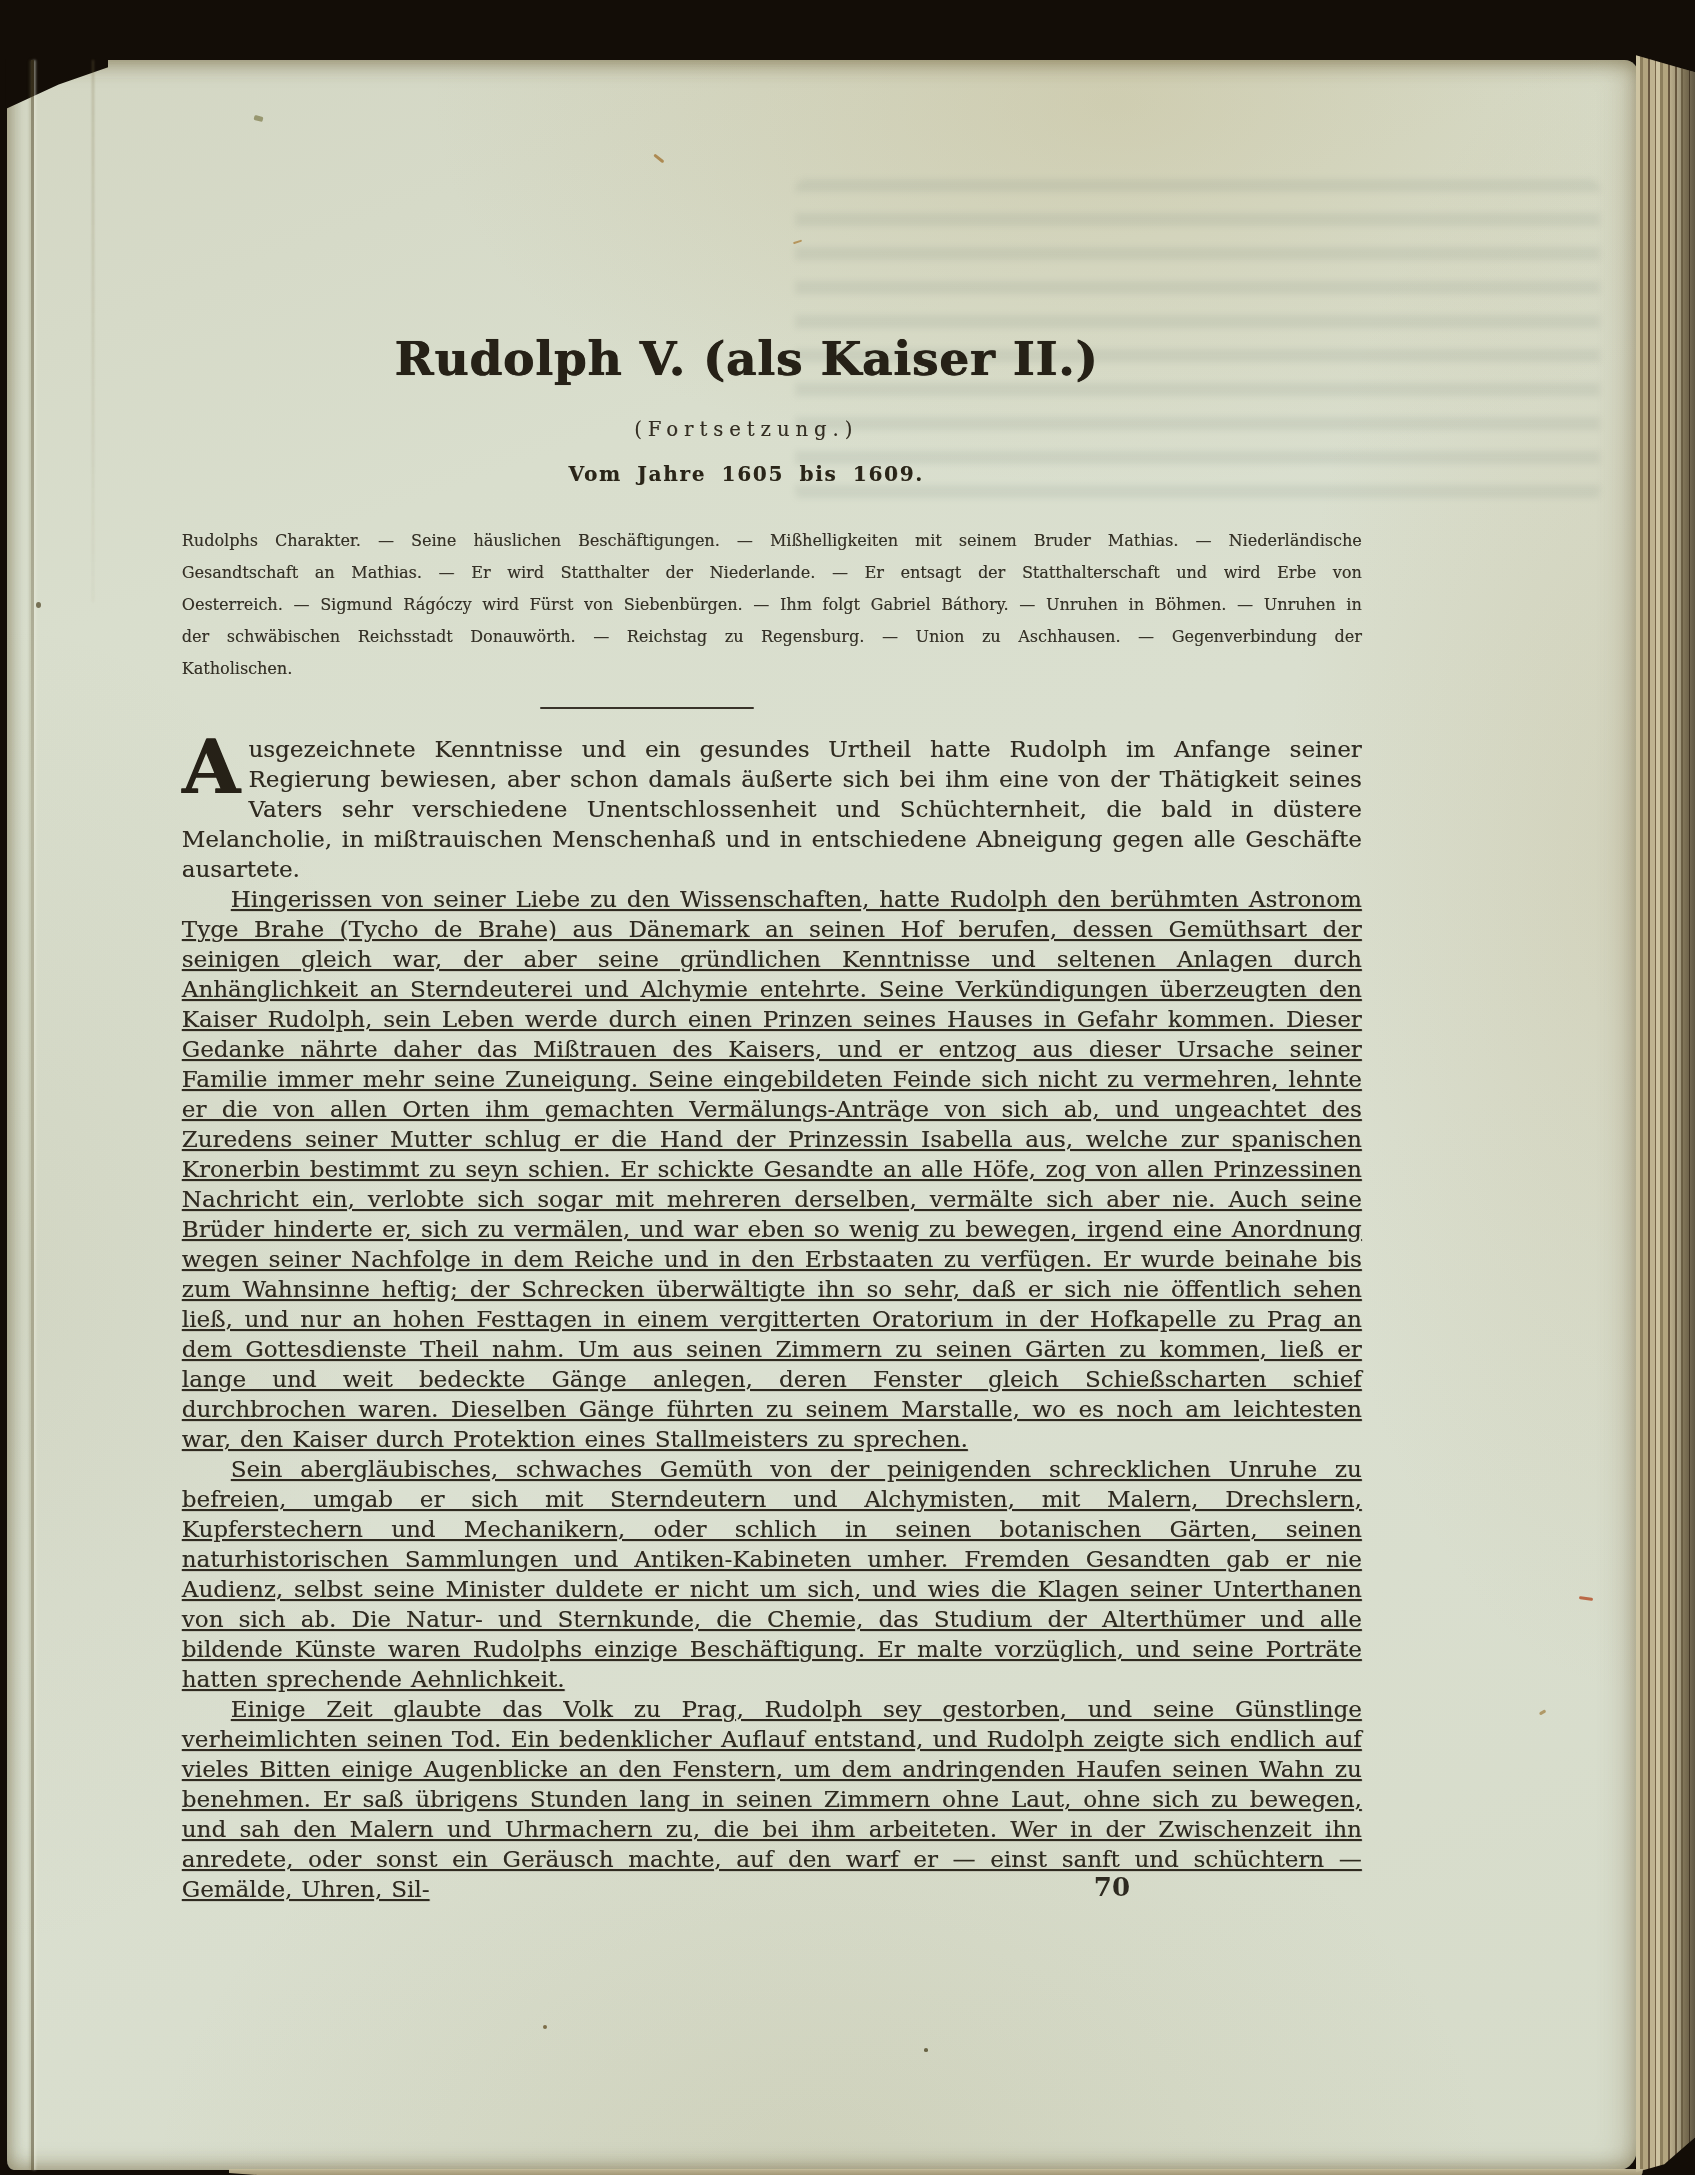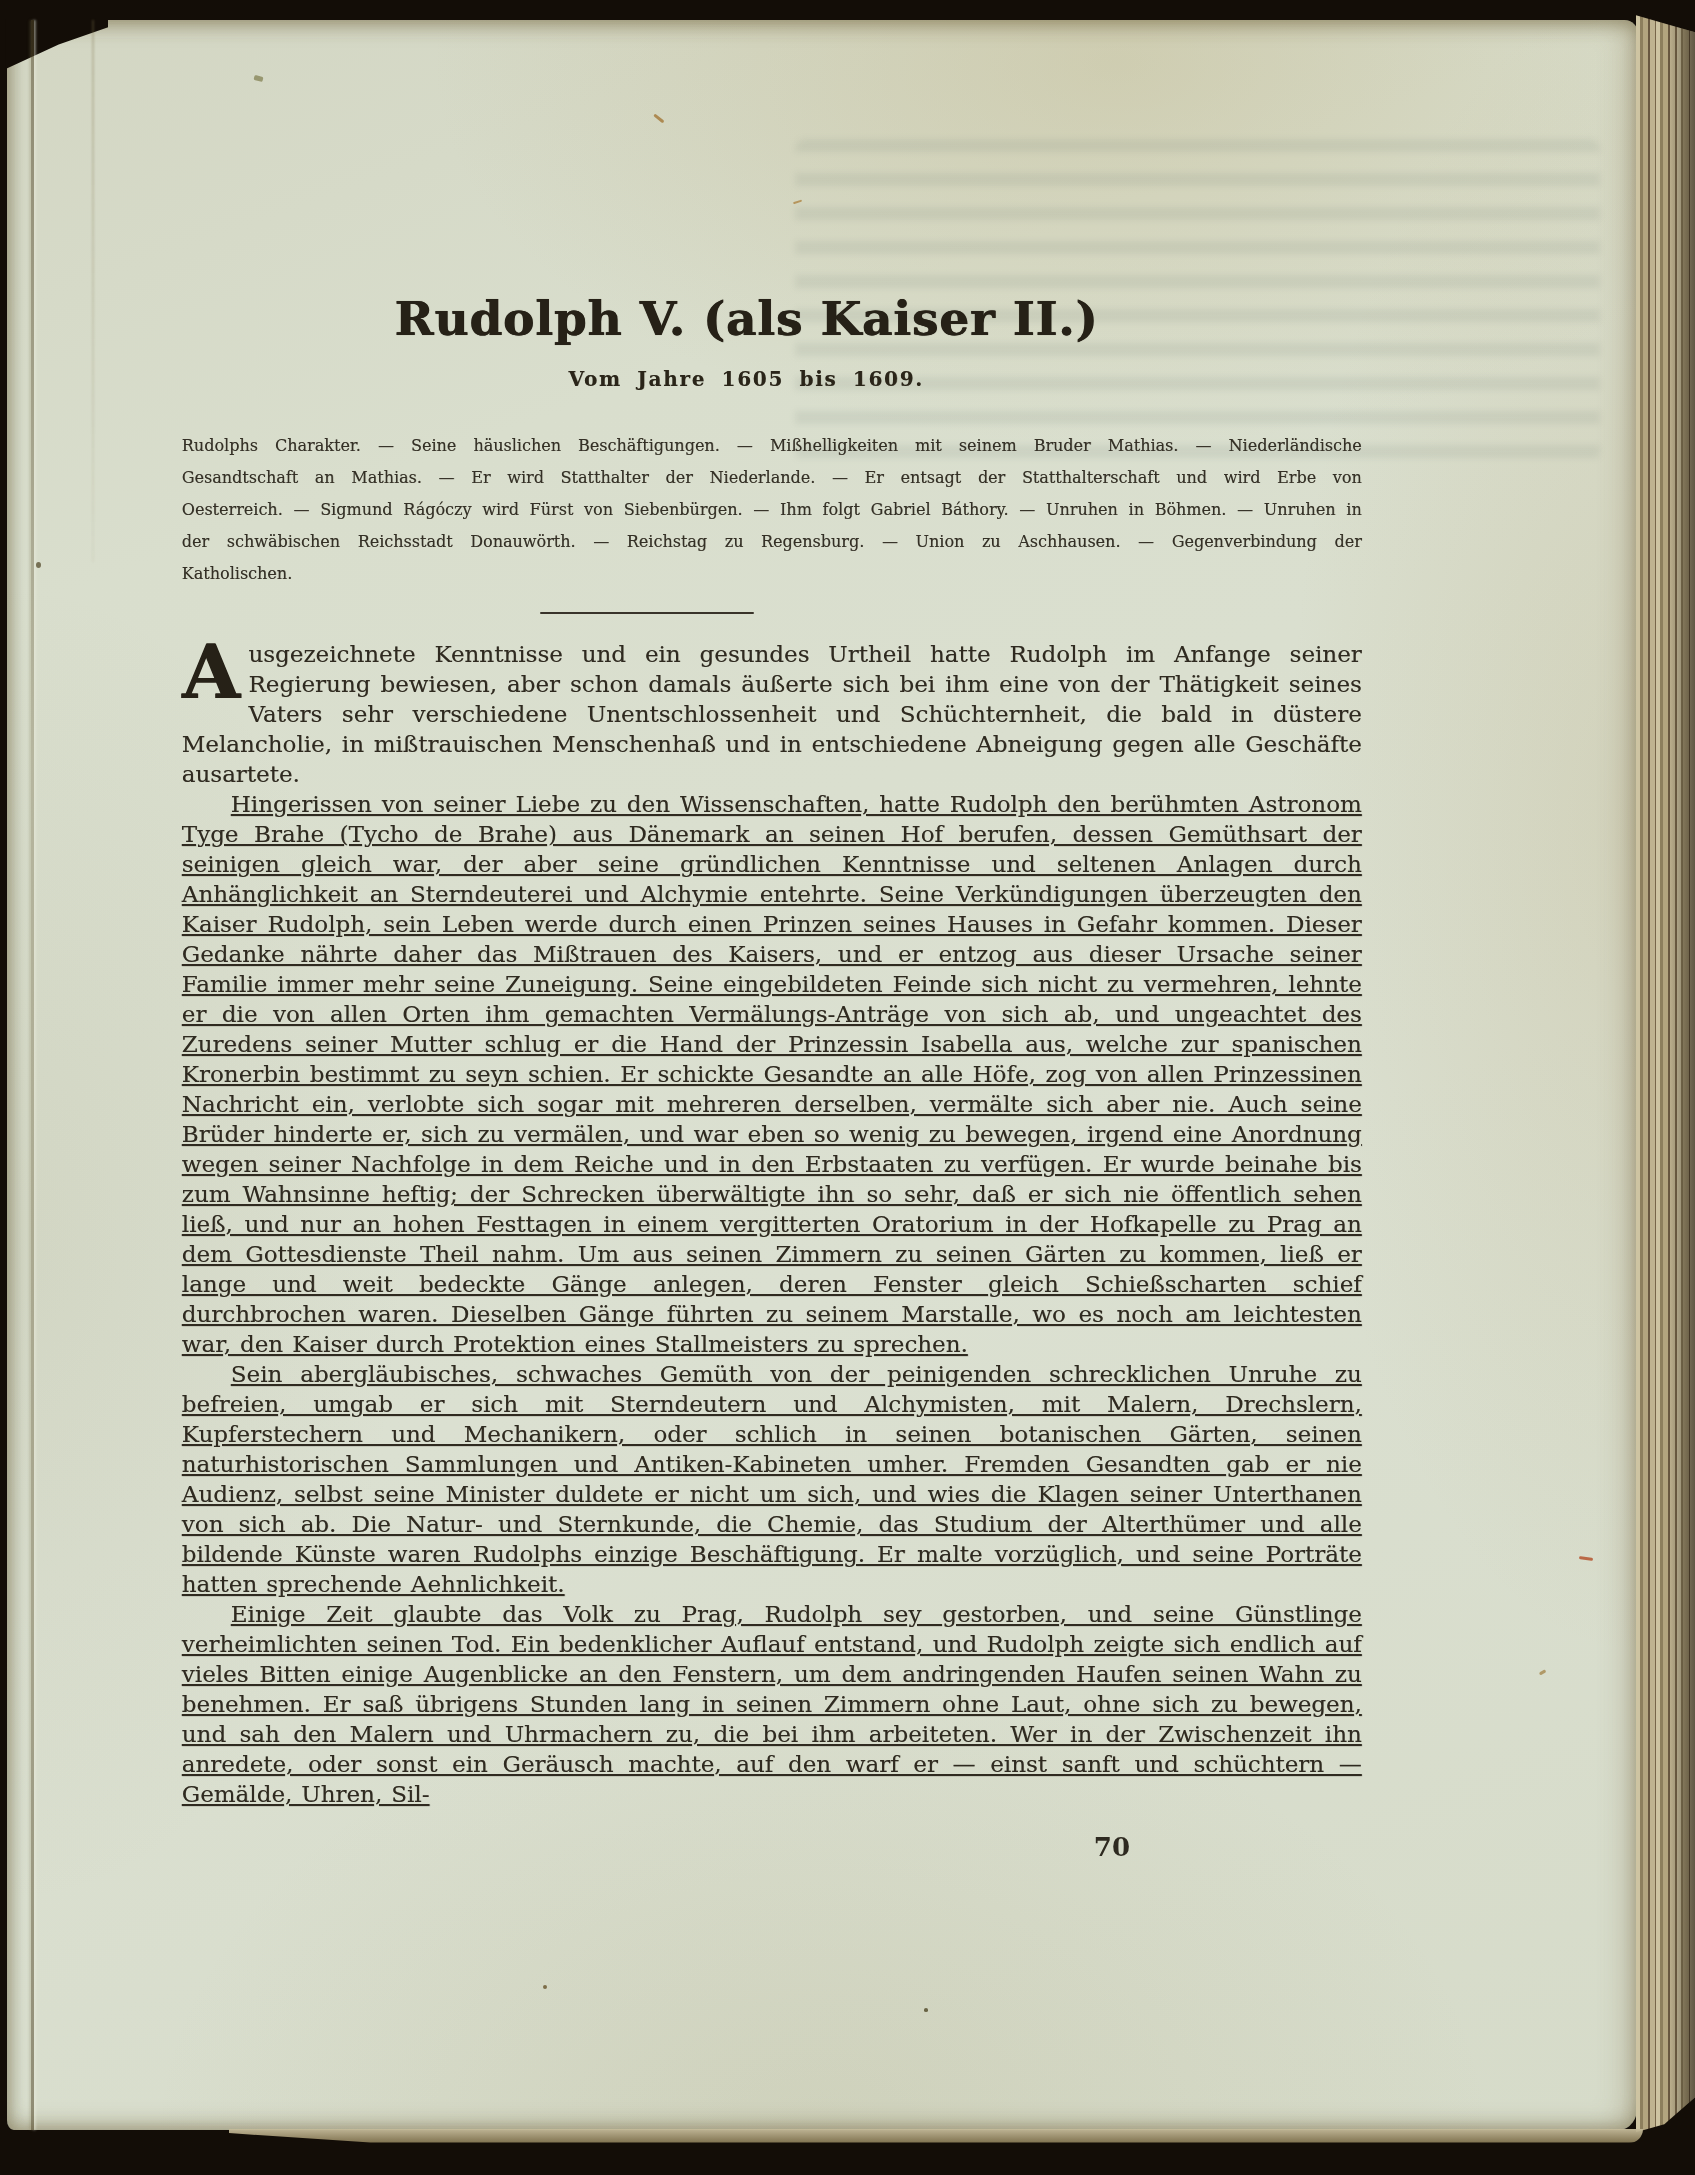--- a/index.html
+++ b/index.html
@@ -3,21 +3,21 @@
 <meta charset="utf-8">
 <style>
   html, body { margin: 0; padding: 0; }
   body {
     width: 1695px; height: 2176px;
     background: #130d07;
     position: relative;
     overflow: hidden;
     font-family: "DejaVu Serif", serif;
   }
-  .book { position: absolute; inset: 0; }
+  .book { position: absolute; inset: 0; margin-top: 40px; }
 
   
   .page {
     position: absolute;
     left: 6.8px; top: 20.3px;
     width: 1631px; height: 2110px;
     background:
       radial-gradient(60% 26% at 68% 2%, rgba(186,170,118,0.30), rgba(186,170,118,0) 70%),
       radial-gradient(30% 55% at 100% 38%, rgba(178,160,110,0.22), rgba(178,160,110,0) 72%),
       radial-gradient(55% 30% at 50% 101%, rgba(158,148,102,0.16), rgba(158,148,102,0) 75%),
@@ -177,20 +177,21 @@
     <div class="speck sp2"></div>
     <div class="speck sp3"></div>
     <div class="speck sp4"></div>
     <div class="speck sp5"></div>
     <div class="speck sp6"></div>
     <div class="speck sp7"></div>
     <div class="speck sp8"></div>
 
     <div class="text-block">
       <h1 class="title">Rudolph V. (als Kaiser II.)</h1>
+      <div class="continuation">(Fortsetzung.)</div>
       <div class="daterange">Vom Jahre 1605 bis 1609.</div>
 
       <p class="summary">Rudolphs Charakter. — Seine häuslichen Beschäftigungen. — Mißhelligkeiten mit seinem Bruder Mathias. — Niederländische Gesandtschaft an Mathias. — Er wird Statthalter der Niederlande. — Er entsagt der Statthalterschaft und wird Erbe von Oesterreich. — Sigmund Rágóczy wird Fürst von Siebenbürgen. — Ihm folgt Gabriel Báthory. — Unruhen in Böhmen. — Unruhen in der schwäbischen Reichsstadt Donauwörth. — Reichstag zu Regensburg. — Union zu Aschhausen. — Gegenverbindung der Katholischen.</p>
 
       <div class="rule"></div>
 
       <p class="body"><span class="dropcap">A</span><span>usgezeichnete Kenntnisse und ein gesundes Urtheil hatte Rudolph im Anfange seiner Regierung bewiesen, aber schon damals äußerte sich bei ihm eine von der Thätigkeit seines Vaters sehr verschiedene Unentschlossenheit und Schüchternheit, die bald in düstere Melancholie, in mißtrauischen Menschenhaß und in entschiedene Abneigung gegen alle Geschäfte ausartete.</span></p>
 
       <p class="body indent">Hingerissen von seiner Liebe zu den Wissenschaften, hatte Rudolph den berühmten Astronom Tyge Brahe (Tycho de Brahe) aus Dänemark an seinen Hof berufen, dessen Gemüthsart der seinigen gleich war, der aber seine gründlichen Kenntnisse und seltenen Anlagen durch Anhänglichkeit an Sterndeuterei und Alchymie entehrte. Seine Verkündigungen überzeugten den Kaiser Rudolph, sein Leben werde durch einen Prinzen seines Hauses in Gefahr kommen. Dieser Gedanke nährte daher das Mißtrauen des Kaisers, und er entzog aus dieser Ursache seiner Familie immer mehr seine Zuneigung. Seine eingebildeten Feinde sich nicht zu vermehren, lehnte er die von allen Orten ihm gemachten Vermälungs-Anträge von sich ab, und ungeachtet des Zuredens seiner Mutter schlug er die Hand der Prinzessin Isabella aus, welche zur spanischen Kronerbin bestimmt zu seyn schien. Er schickte Gesandte an alle Höfe, zog von allen Prinzessinen Nachricht ein, verlobte sich sogar mit mehreren derselben, vermälte sich aber nie. Auch seine Brüder hinderte er, sich zu vermälen, und war eben so wenig zu bewegen, irgend eine Anordnung wegen seiner Nachfolge in dem Reiche und in den Erbstaaten zu verfügen. Er wurde beinahe bis zum Wahnsinne heftig; der Schrecken überwältigte ihn so sehr, daß er sich nie öffentlich sehen ließ, und nur an hohen Festtagen in einem vergitterten Oratorium in der Hofkapelle zu Prag an dem Gottesdienste Theil nahm. Um aus seinen Zimmern zu seinen Gärten zu kommen, ließ er lange und weit bedeckte Gänge anlegen, deren Fenster gleich Schießscharten schief durchbrochen waren. Dieselben Gänge führten zu seinem Marstalle, wo es noch am leichtesten war, den Kaiser durch Protektion eines Stallmeisters zu sprechen.</p>
       <p class="body indent">Sein abergläubisches, schwaches Gemüth von der peinigenden schrecklichen Unruhe zu befreien, umgab er sich mit Sterndeutern und Alchymisten, mit Malern, Drechslern, Kupferstechern und Mechanikern, oder schlich in seinen botanischen Gärten, seinen naturhistorischen Sammlungen und Antiken-Kabineten umher. Fremden Gesandten gab er nie Audienz, selbst seine Minister duldete er nicht um sich, und wies die Klagen seiner Unterthanen von sich ab. Die Natur- und Sternkunde, die Chemie, das Studium der Alterthümer und alle bildende Künste waren Rudolphs einzige Beschäftigung. Er malte vorzüglich, und seine Porträte hatten sprechende Aehnlichkeit.</p>

